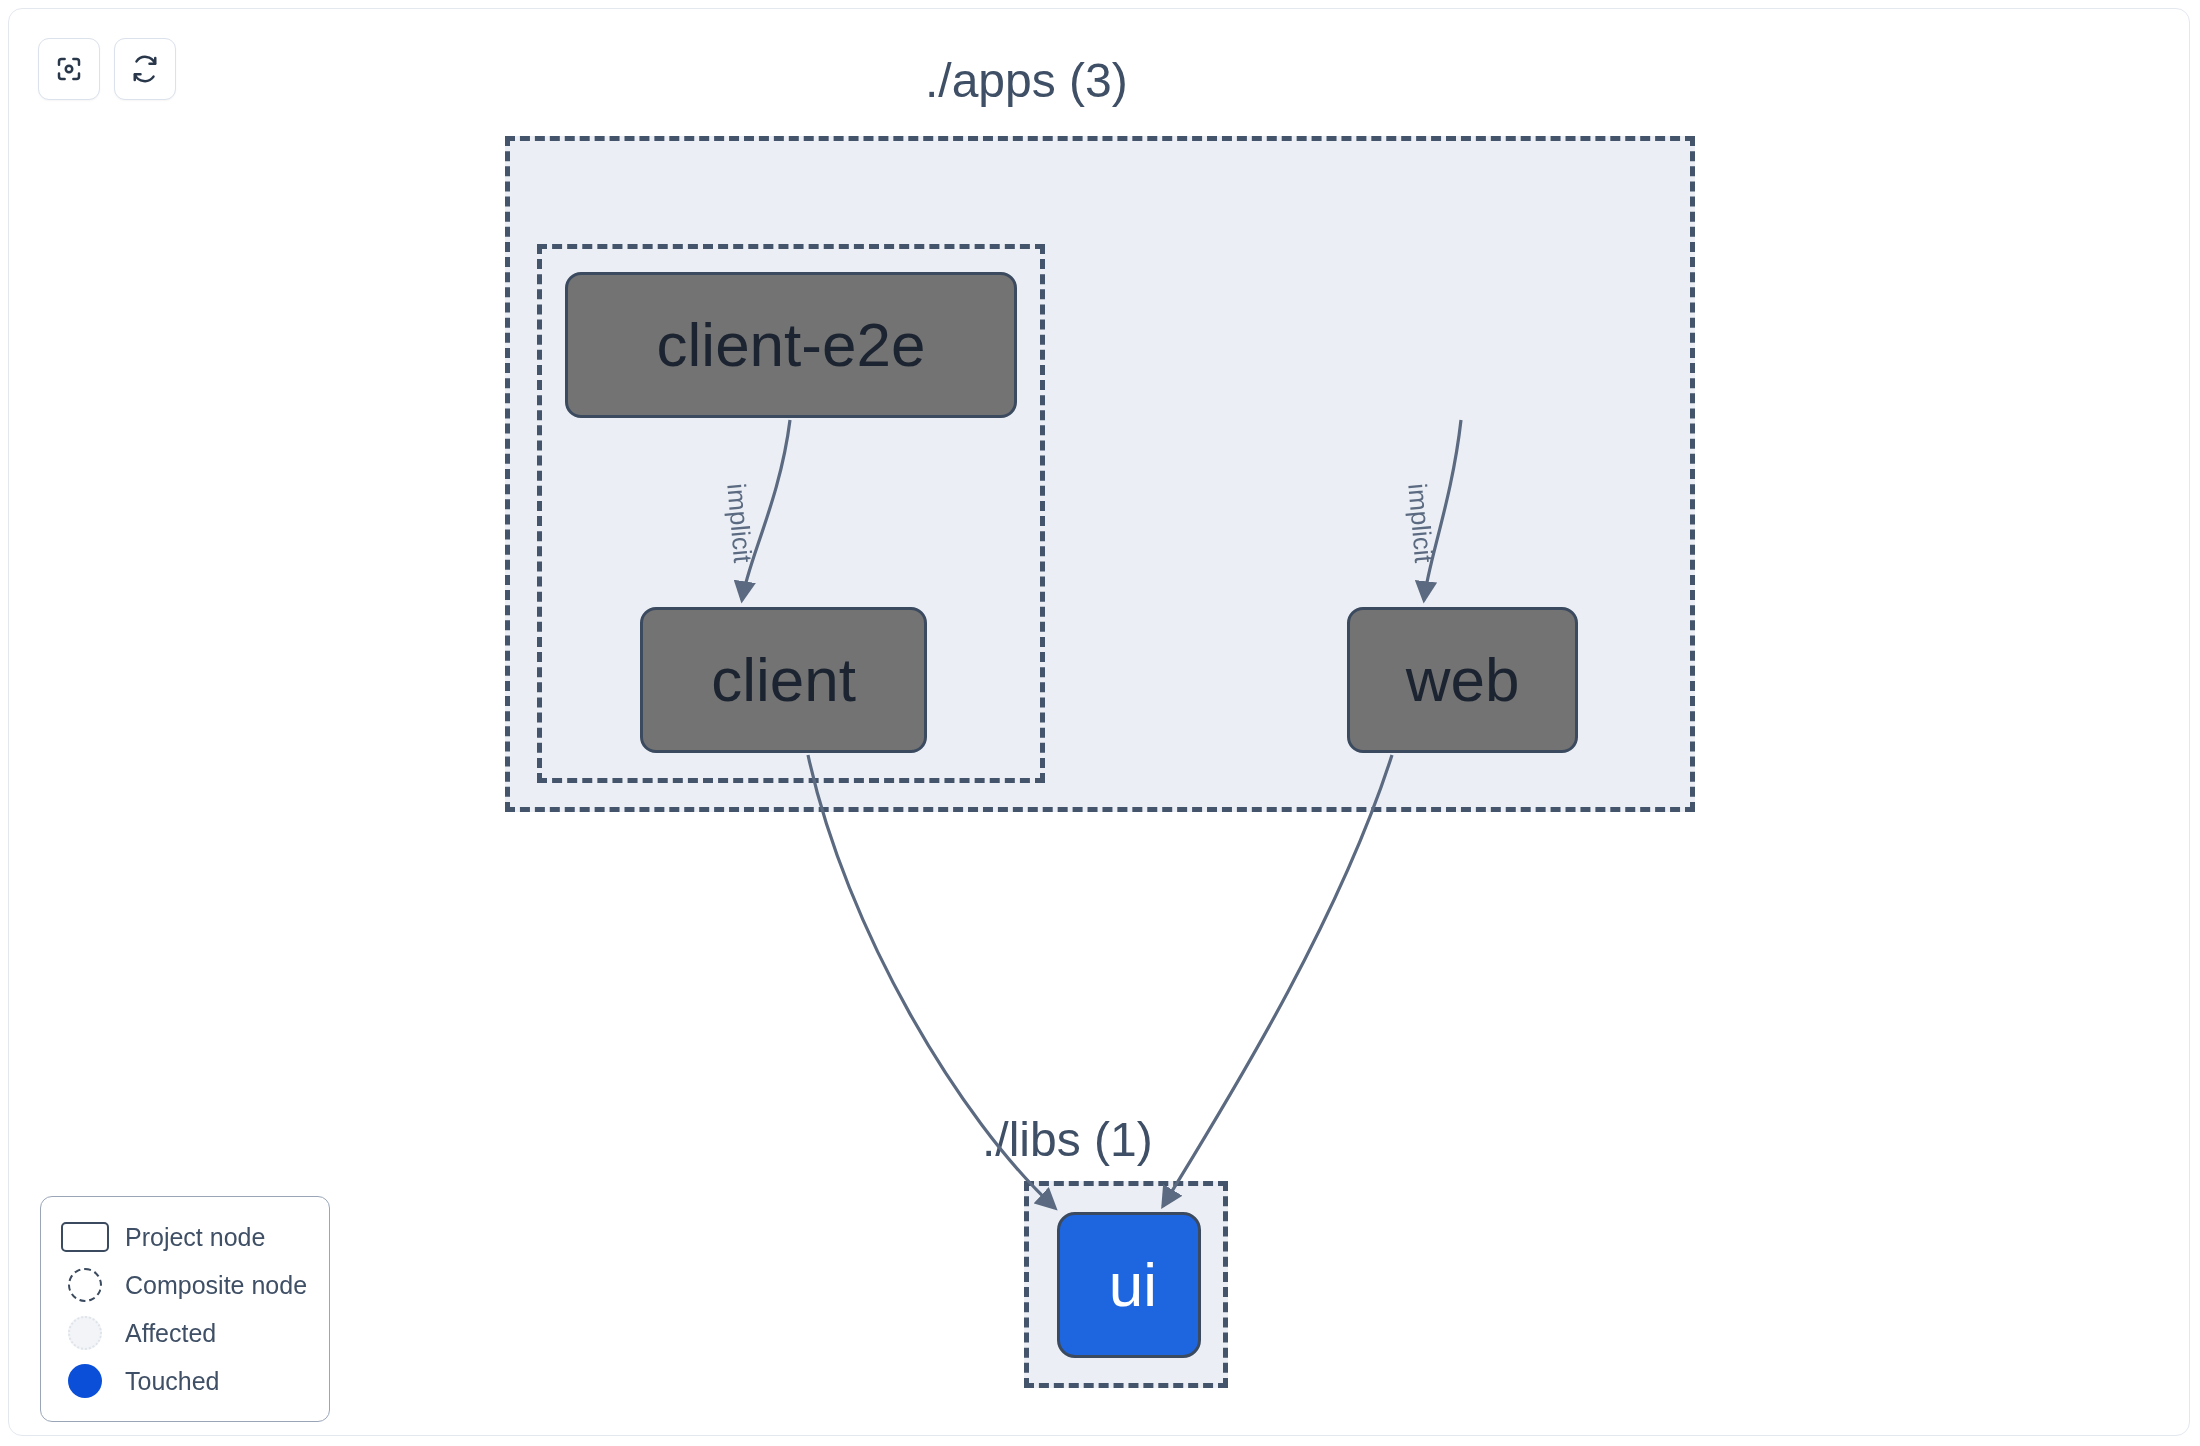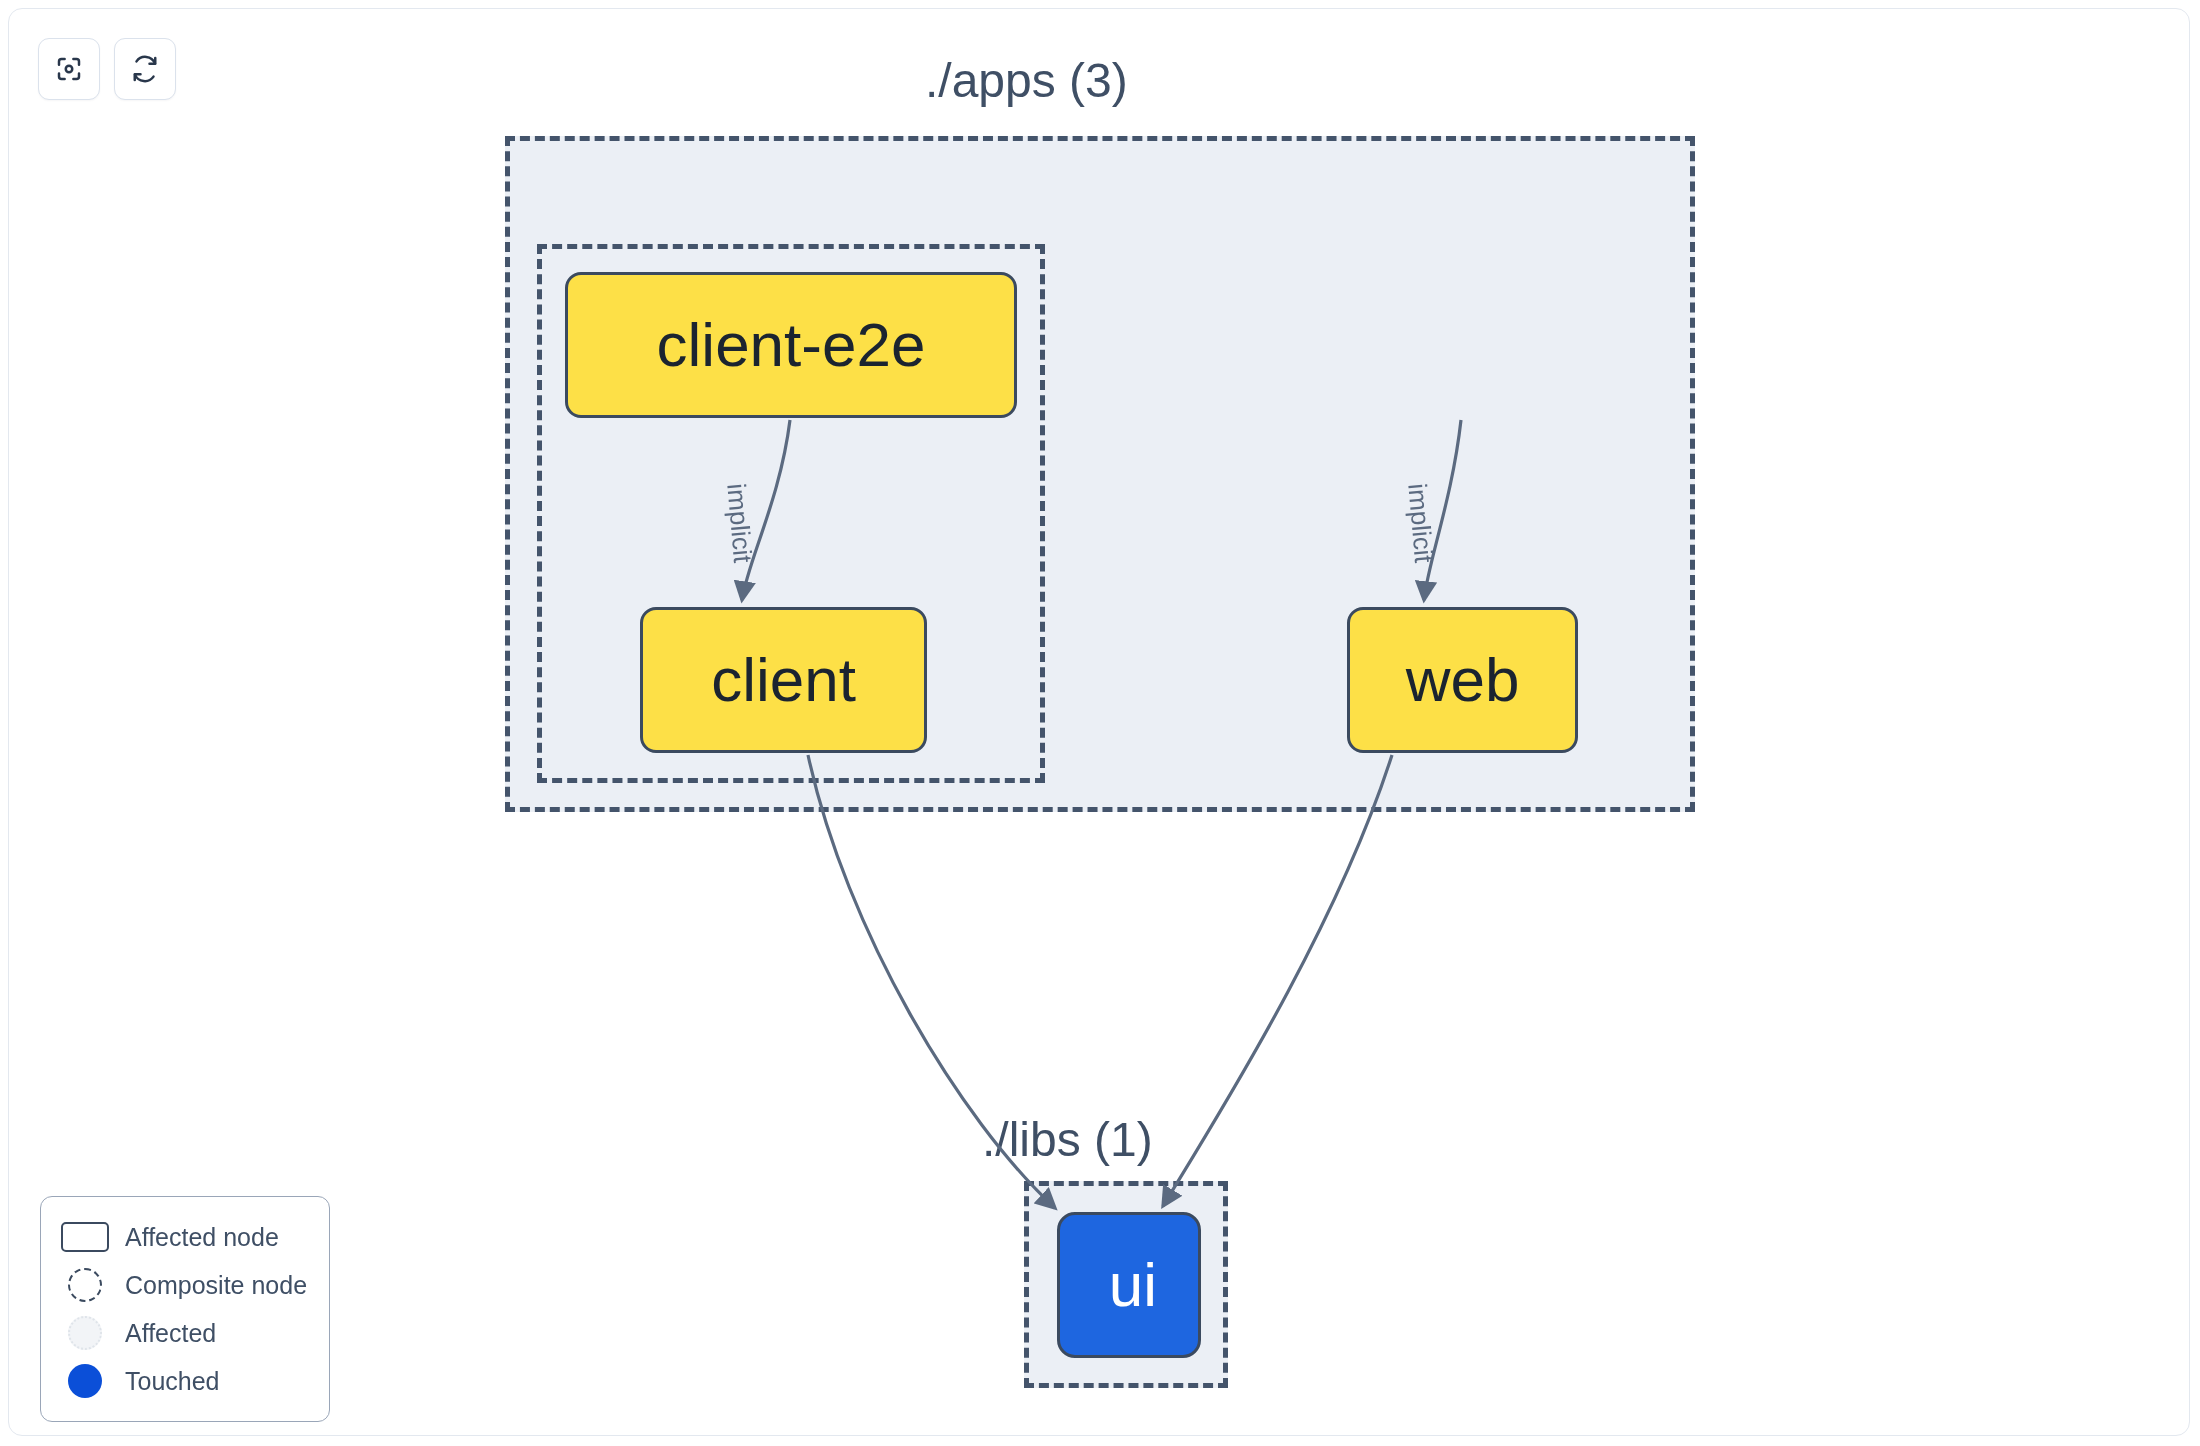--- a/index.html
+++ b/index.html
@@ -81,21 +81,21 @@
     font-size: 48px;
     line-height: 1;
     white-space: nowrap;
     font-family: "Liberation Sans", sans-serif;
     z-index: 12;
   }
 
   
   .node {
     position: absolute;
-    background: #fde047;
+    background: #737373;
     border: 3px solid #3b4a5f;
     border-radius: 16px;
     box-sizing: border-box;
     display: flex;
     align-items: center;
     justify-content: center;
     z-index: 25;
     cursor: pointer;
   }
   .node-label {
@@ -258,21 +258,21 @@
     <div class="node touched" style="left:1057px; top:1212px; width:144px; height:146px;padding-left:8px;">
       <span class="node-label">ui</span>
     </div>
   </div>
 
   <div id="legend">
     <div class="legend-row">
       <span class="legend-swatch">
         <span class="sw-project"></span>
       </span>
-      <span class="legend-text">Affected node</span>
+      <span class="legend-text">Project node</span>
     </div>
     <div class="legend-row">
       <span class="legend-swatch">
         <span class="sw-composite"></span>
       </span>
       <span class="legend-text">Composite node</span>
     </div>
     <div class="legend-row">
       <span class="legend-swatch">
         <span class="sw-affected"></span>

